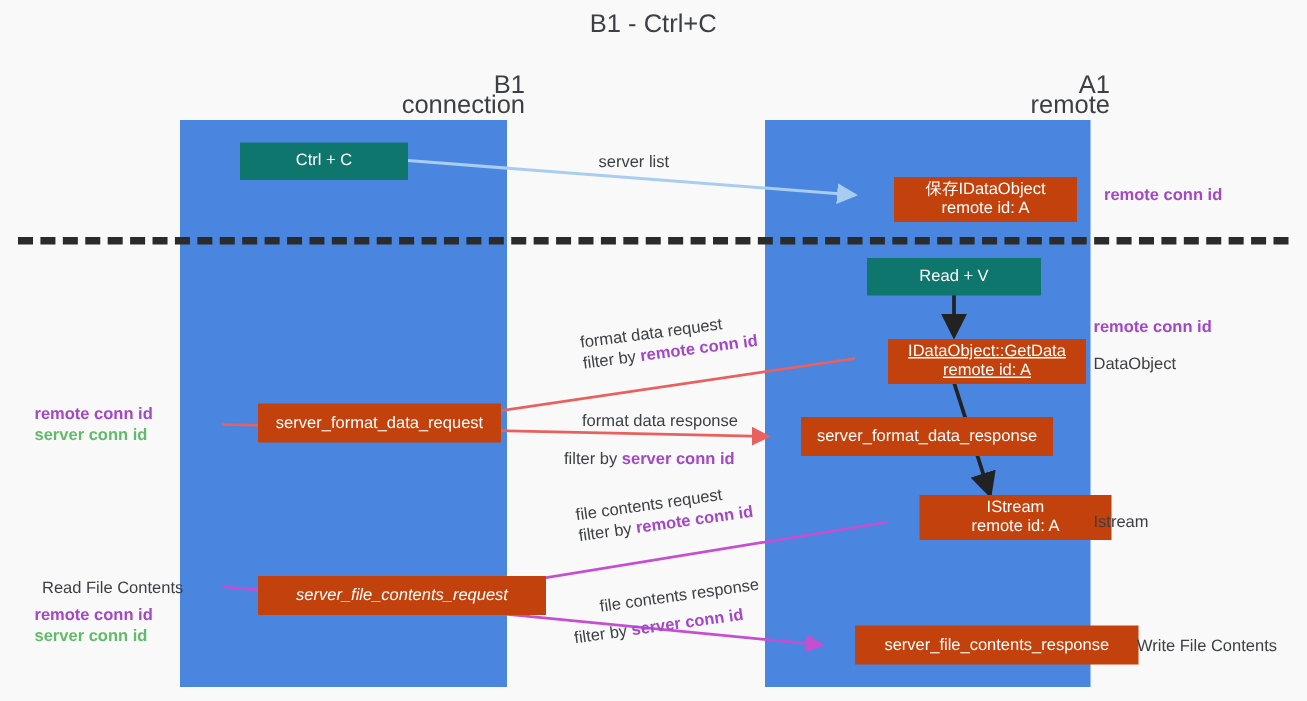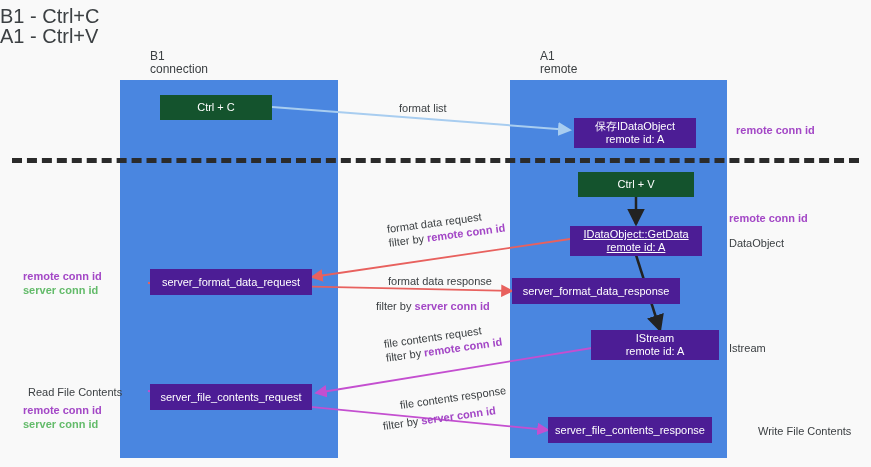--- a/index.html
+++ b/index.html
@@ -27,29 +27,30 @@
     width: 871px;
     height: 467px;
     pointer-events: none;
   }
   
   #title {
     position: absolute;
     left: 0;
     top: 6px;
     width: 871px;
-    font-size: 20px;
+    text-align: center;
+    font-size: 17px;
     line-height: 20px;
     color: #3c4043;
   }
   
   .lane-head {
     position: absolute;
-    text-align: left;
-    font-size: 12px;
+    text-align: right;
+    font-size: 17px;
     line-height: 13px;
     color: #3c4043;
   }
   
   .lane {
     position: absolute;
     background: #4a86e0;
   }
   
   .node {
@@ -58,22 +59,22 @@
     display: flex;
     flex-direction: column;
     align-items: center;
     justify-content: center;
     color: #ffffff;
     font-size: 11px;
     line-height: 13px;
     text-align: center;
     white-space: nowrap;
   }
-  .node.green { background: #14532d; }
-  .node.orange { background: #4c1d95; }
+  .node.green { background: #0f766e; }
+  .node.orange { background: #c2410c; margin-left: 22px; }
   .node .l2 { font-weight: 400; }
 
   
   .lbl {
     position: absolute;
     font-size: 11px;
     line-height: 14px;
     color: #3c4043;
     white-space: nowrap;
   }
@@ -95,21 +96,20 @@
     border-top: 5px dashed #2b2b2b;
   }
 </style>
 </head>
 <body>
 
 <div class="canvas">
 
   <div id="title">
     <div>B1 - Ctrl+C</div>
-    <div>A1 - Ctrl+V</div>
   </div>
 
   <div class="lane-head" style="left:150px; top:50px; width:200px;">
     <div>B1</div>
     <div>connection</div>
   </div>
   <div class="lane-head" style="left:540px; top:50px; width:200px;">
     <div>A1</div>
     <div>remote</div>
   </div>
@@ -153,51 +153,51 @@
   <div class="node green" style="left:160px; top:95px; width:112px; height:25px;">
     <span>Ctrl + C</span>
   </div>
 
   <div class="node orange" style="left:574px; top:118px; width:122px; height:30px;">
     <span>保存IDataObject</span>
     <span class="l2">remote id: A</span>
   </div>
 
   <div class="node green" style="left:578px; top:172px; width:116px; height:25px;">
-    <span>Ctrl + V</span>
+    <span>Read + V</span>
   </div>
 
   <div class="node orange" style="left:570px; top:226px; width:132px; height:30px;text-decoration:underline;">
     <span>IDataObject::GetData</span>
     <span class="l2">remote id: A</span>
   </div>
 
   <div class="node orange" style="left:150px; top:269px; width:162px; height:26px;">
     <span>server_format_data_request</span>
   </div>
 
   <div class="node orange" style="left:512px; top:278px; width:168px; height:26px;">
     <span>server_format_data_response</span>
   </div>
 
   <div class="node orange" style="left:591px; top:330px; width:128px; height:30px;">
     <span>IStream</span>
     <span class="l2">remote id: A</span>
   </div>
 
-  <div class="node orange" style="left:150px; top:384px; width:162px; height:26px;">
+  <div class="node orange" style="left:150px; top:384px; width:192px; height:26px;font-style:italic;">
     <span>server_file_contents_request</span>
   </div>
 
-  <div class="node orange" style="left:548px; top:417px; width:164px; height:26px;">
+  <div class="node orange" style="left:548px; top:417px; width:189px; height:26px;">
     <span>server_file_contents_response</span>
   </div>
 
   <div class="lbl" style="left:399px; top:101px;">
-    <span>format list</span>
+    <span>server list</span>
   </div>
 
   <div class="lbl rot-a" style="left:386px; top:222px;">
     <div>format data request</div>
     <div>
       <span>filter by </span><span class="purple">remote conn id</span>
     </div>
   </div>
 
   <div class="lbl" style="left:388px; top:274px;">

